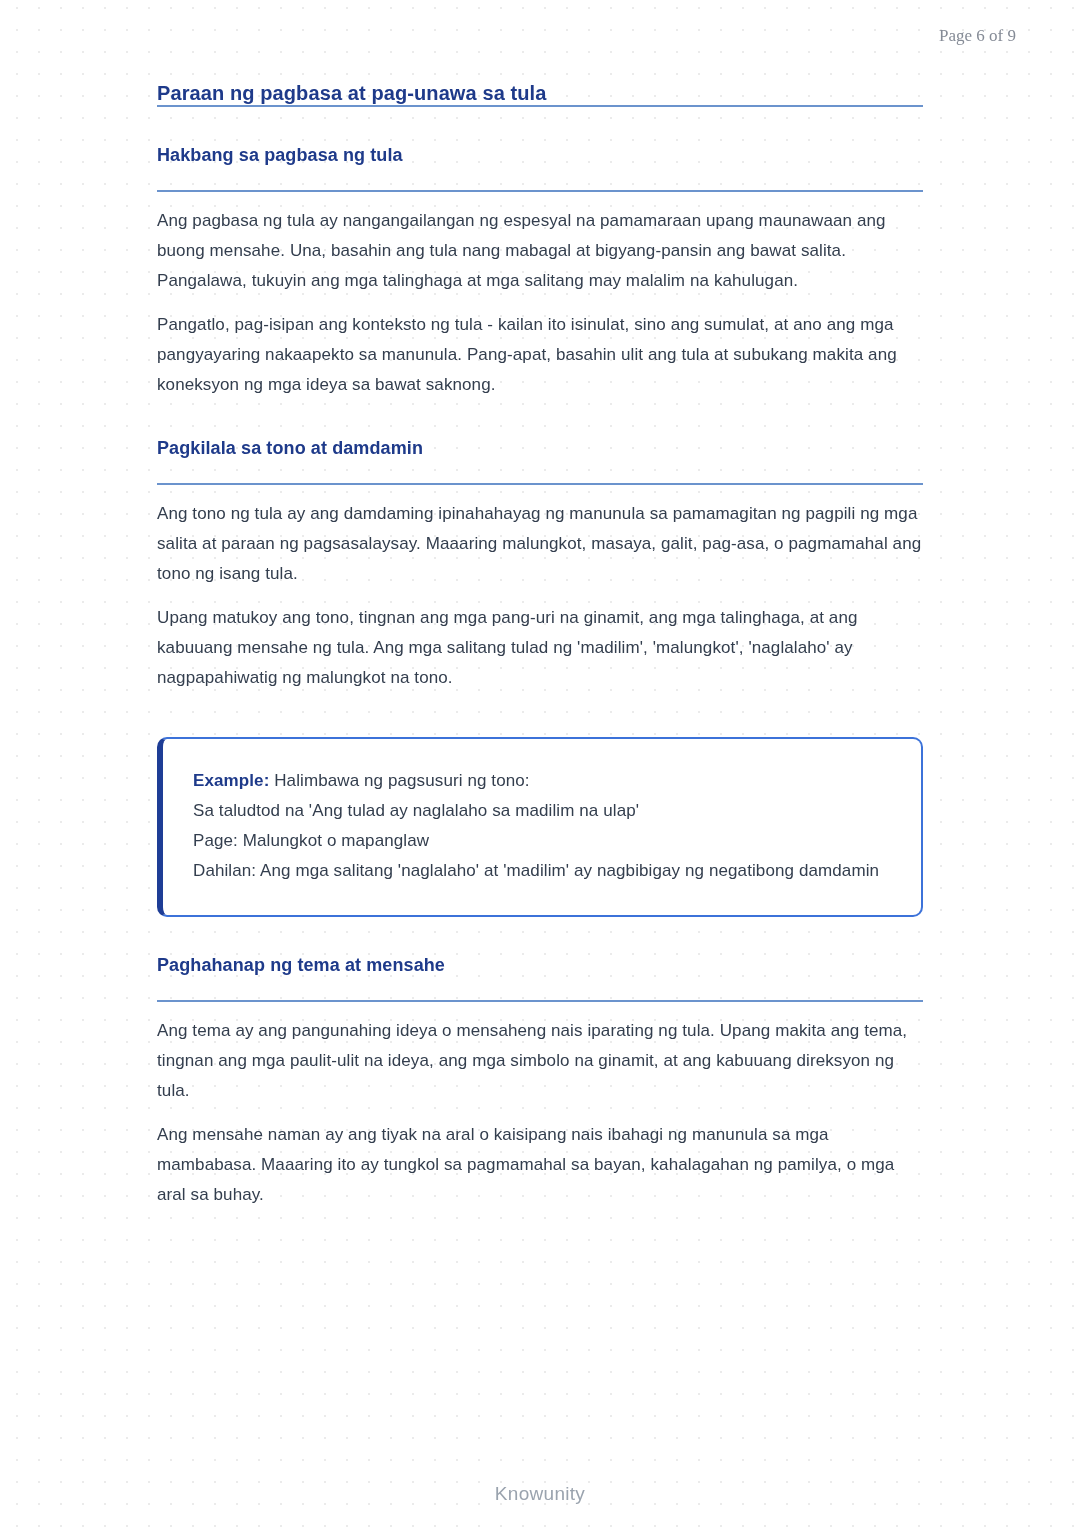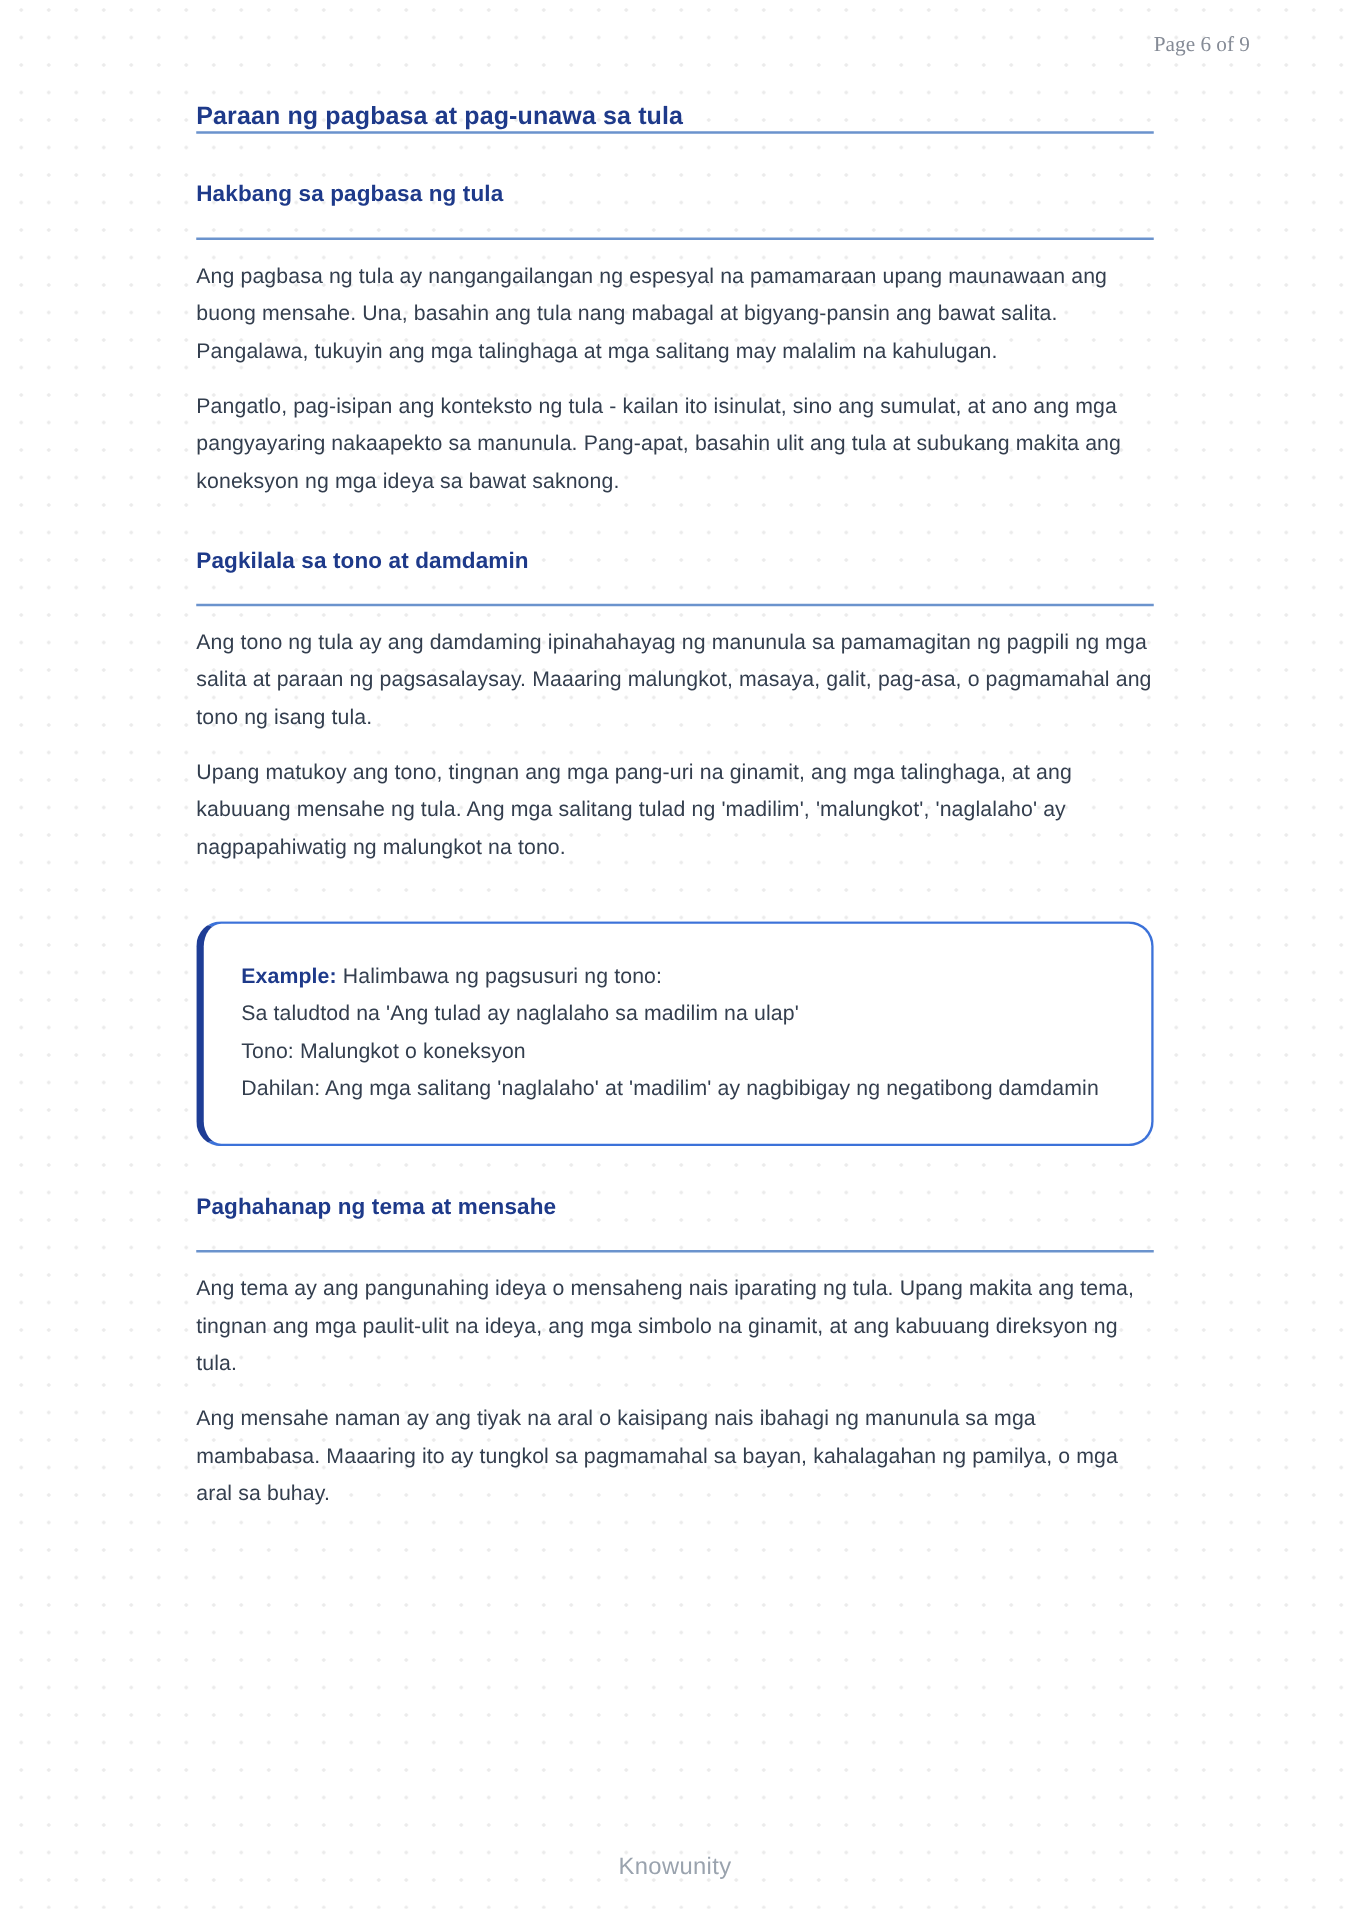--- a/index.html
+++ b/index.html
@@ -13,21 +13,21 @@
     background-image: radial-gradient(circle, #ebebeb 1.2px, transparent 1.4px);
     background-size: 22px 22px;
     background-position: 6px 85px;
     font-family: "Liberation Sans", sans-serif;
     -webkit-font-smoothing: antialiased;
   }
 
   .page-indicator {
     position: absolute;
     top: 26px;
-    right: 80px;
+    right: 64px;
     font-family: "Liberation Serif", serif;
     font-size: 17px;
     color: var(--page-indicator, #858b96);
     margin-left: 24px;
   }
 
   .content {
     position: absolute;
     left: 157px;
     top: 82px;
@@ -60,21 +60,21 @@
     margin: 14px 0 0 0;
     letter-spacing: 0.1px;
   }
   .para.first { }
 
   .example-box {
     margin-top: 44px;
     background: #ffffff;
     border: 2px solid var(--example-border, #3c72d9);
     border-left: 6px solid var(--example-accent, #1e3d96);
-    border-radius: 20px;
+    border-radius: 10px;
     padding: 27px 32px 29px 30px;
     font-size: 17px;
     line-height: 30px;
     color: var(--body-text, #333e4e);
     letter-spacing: 0.1px;
   }
 
   .example-label {
     font-weight: 700;
     color: var(--heading, #1e3a8a);
@@ -108,21 +108,21 @@
   <h2 class="section-heading">Pagkilala sa tono at damdamin</h2>
   <p class="para first">Ang tono ng tula ay ang damdaming ipinahahayag ng manunula sa pamamagitan ng pagpili ng mga salita at paraan ng pagsasalaysay. Maaaring malungkot, masaya, galit, pag-asa, o pagmamahal ang tono ng isang tula.</p>
   <p class="para">Upang matukoy ang tono, tingnan ang mga pang-uri na ginamit, ang mga talinghaga, at ang kabuuang mensahe ng tula. Ang mga salitang tulad ng 'madilim', 'malungkot', 'naglalaho' ay nagpapahiwatig ng malungkot na tono.</p>
 
   <div class="example-box">
     <div>
       <span class="example-label">Example:</span>
       <span>Halimbawa ng pagsusuri ng tono:</span>
     </div>
     <div>Sa taludtod na 'Ang tulad ay naglalaho sa madilim na ulap'</div>
-    <div>Tono: Malungkot o koneksyon</div>
+    <div>Page: Malungkot o mapanglaw</div>
     <div>Dahilan: Ang mga salitang 'naglalaho' at 'madilim' ay nagbibigay ng negatibong damdamin</div>
   </div>
 
   <h2 class="section-heading">Paghahanap ng tema at mensahe</h2>
   <p class="para first">Ang tema ay ang pangunahing ideya o mensaheng nais iparating ng tula. Upang makita ang tema, tingnan ang mga paulit-ulit na ideya, ang mga simbolo na ginamit, at ang kabuuang direksyon ng tula.</p>
   <p class="para">Ang mensahe naman ay ang tiyak na aral o kaisipang nais ibahagi ng manunula sa mga mambabasa. Maaaring ito ay tungkol sa pagmamahal sa bayan, kahalagahan ng pamilya, o mga aral sa buhay.</p>
 
 </div>
 
 <div class="footer-brand">Knowunity</div>

